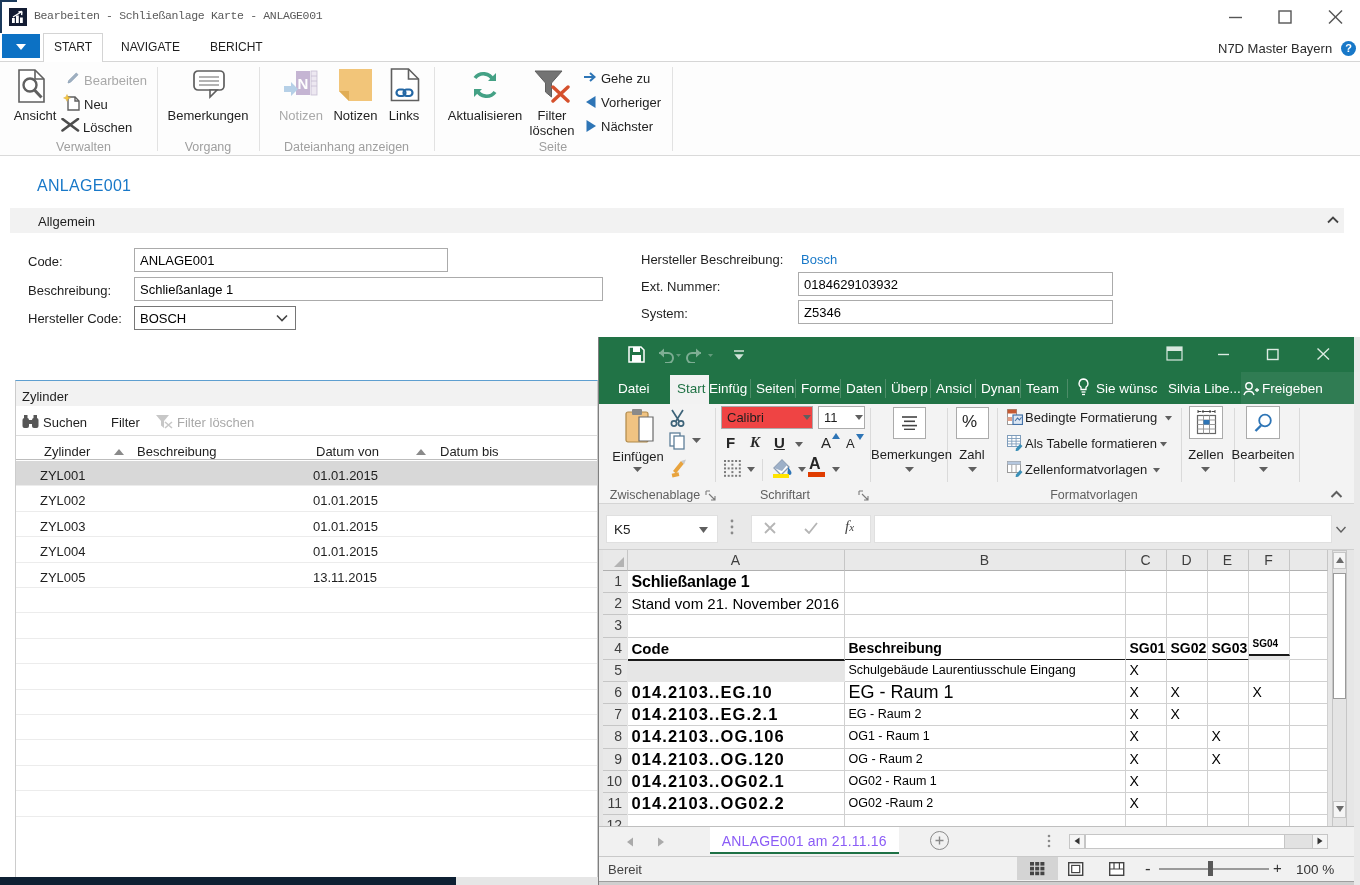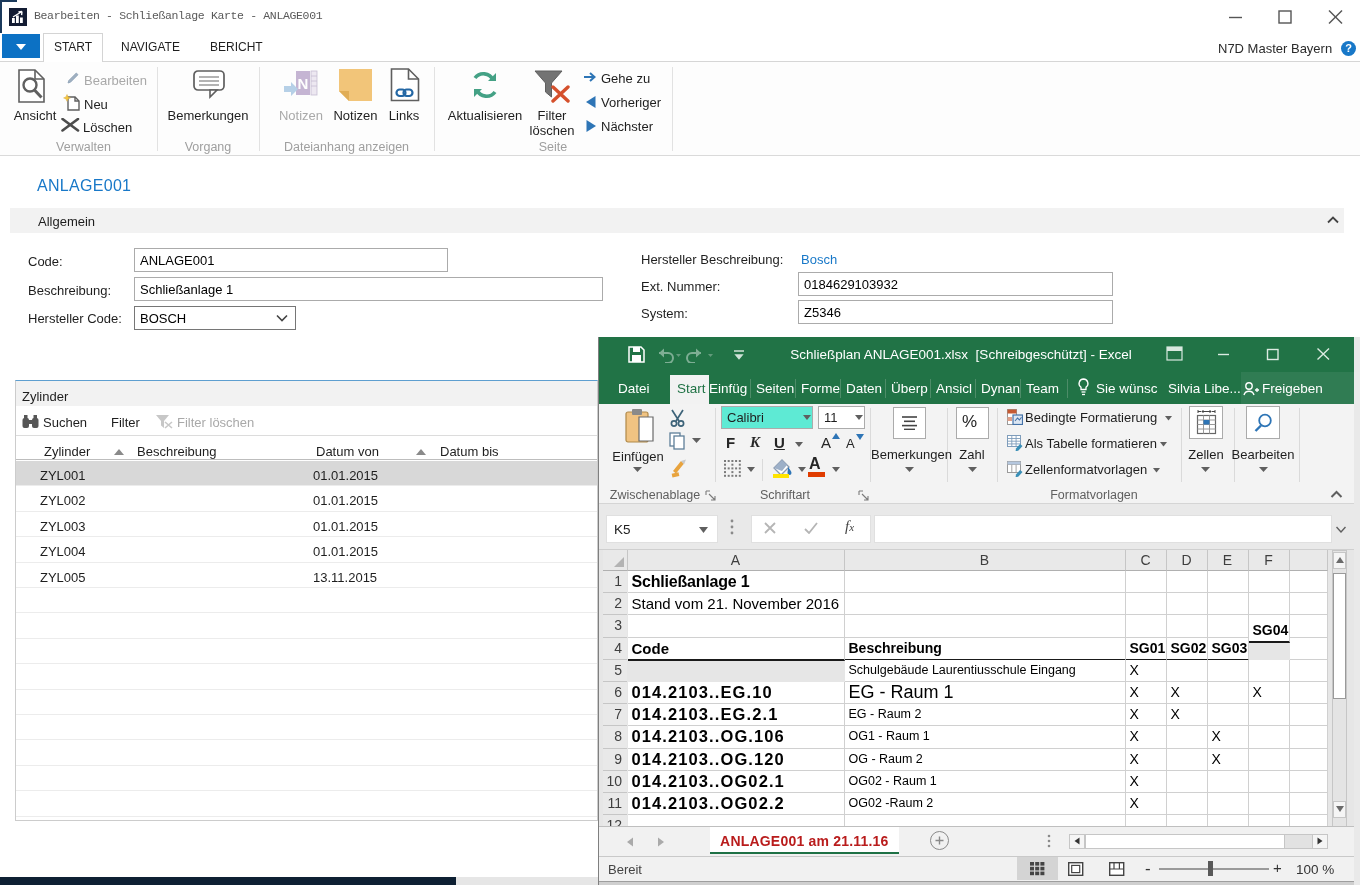--- a/index.html
+++ b/index.html
@@ -13,21 +13,21 @@
   #heading { left:37px; top:177px; font-size:16px; letter-spacing:-0.3px; color:#1878c8; letter-spacing:0.3px; }
   #allg-bar { left:10px; top:208px; width:1334px; height:25px; background:#f2f2f2; }
   .flabel { position:absolute; font-size:13px; color:#1e1e1e; }
   .finput { position:absolute; border:1px solid #ababab; background:#fff; font-size:13px; color:#000; padding-left:5px; display:flex; align-items:center; }
   .glabel { position:absolute; top:78px; font-size:12.5px; color:#9f9f9f; text-align:center; }
   .gsep { position:absolute; top:5px; height:84px; width:1px; background:#e2e2e2; }
   .blabel { position:absolute; font-size:13px; color:#1e1e1e; text-align:center; }
   .blabel.gray, .srow.gray { color:#a9a9a9; }
   .srow { position:absolute; font-size:13px; color:#1e1e1e; }
   
-  #zyl { left:15px; top:380px; width:583px; height:441px; border:1px solid #ccc; border-top:1px solid #5e9fd0; background:#fff; }
+  #zyl { left:15px; top:380px; width:583px; height:505px; border:1px solid #ccc; border-top:1px solid #5e9fd0; background:#fff; }
   .zrow { position:absolute; left:0; width:100%; height:25.4px; border-bottom:1px solid #ececec; font-size:13px; color:#1e1e1e; }
   .zrow .c1 { position:absolute; left:24px; top:7px; }
   .zrow .c3 { position:absolute; left:297px; top:7px; }
   
   .xsep { top:42px; height:19px; width:1px; background:#4d8c68; }
   .xgsep { position:absolute; top:4px; height:74px; width:1px; background:#dadada; }
   .colh { position:absolute; top:0; height:21px; background:#e9e9e9; border-right:1px solid #c6c6c6; color:#3f3f3f; font-size:14px; text-align:center; line-height:21px; }
   .rowh { position:absolute; width:24px; height:22.2px; background:#e9e9e9; border-bottom:1px solid #c6c6c6; color:#3f3f3f; font-size:14px; text-align:right; padding-right:5px; line-height:21px; }
   .xcell { position:absolute; height:22.2px; background:#fff; border-right:1px solid #d0d0d0; border-bottom:1px solid #d0d0d0; font-size:16px; color:#000; line-height:21px; white-space:nowrap; overflow:hidden; padding-left:4px; }
 </style>
@@ -260,21 +260,20 @@
     <path d="M3 6 h9 a5 5 0 0 1 0 10 h-3" fill="none" stroke="#bcd6c8" stroke-width="2"></path>
     <path d="M8 1.5 L3 6 l5 4.5 z" fill="#bcd6c8"></path>
     <path d="M45 6 h-9 a5 5 0 0 0 0 10 h3" fill="none" stroke="#bcd6c8" stroke-width="2"></path>
     <path d="M40 1.5 L45 6 l-5 4.5 z" fill="#bcd6c8"></path>
     <path d="M20 7 l2.5 3 2.5 -3 z" fill="#8fb6a0"></path>
       <path d="M52 7 l2.5 3 2.5 -3 z" fill="#8fb6a0"></path>
   </svg>
   <svg class="abs" style="left:134px;top:12px;" width="12" height="12">
       <path d="M1 2 h10 M3 6 l3 3.5 3 -3.5 z" stroke="#cfe3d8" fill="#cfe3d8" stroke-width="1.5"></path>
     </svg>
-  <div class="abs" style="left:142px;top:10px;width:440px;text-align:center;font-size:13.5px;color:#fff;white-space:nowrap;">Schließplan ANLAGE001.xlsx&nbsp; [Schreibgeschützt] - Excel</div>
   <svg class="abs" style="left:567px;top:9px;" width="17" height="15">
       <rect x="1" y="1" width="15" height="13" fill="none" stroke="#d8e8df" stroke-width="1.2"></rect>
       <rect x="1" y="1" width="15" height="4" fill="#d8e8df"></rect>
       <path d="M8.5 12 v-5 M6.5 9 l2 -2 2 2" stroke="#217346" fill="none" stroke-width="1.2"></path>
     </svg>
   <svg class="abs" style="left:618px;top:16px;" width="14" height="3">
       <line x1="1" y1="1.5" x2="12" y2="1.5" stroke="#dcebe2" stroke-width="1.4"></line>
     </svg>
   <svg class="abs" style="left:667px;top:11px;" width="14" height="13">
       <rect x="1.5" y="1.5" width="10.5" height="10" fill="none" stroke="#dcebe2" stroke-width="1.4"></rect>
@@ -349,21 +348,21 @@
     </svg>
     <svg class="abs" style="left:93px;top:33px;" width="9" height="6">
         <path d="M0 1 h9 l-4.5 5 z" fill="#5f5f5f"></path>
       </svg>
     <svg class="abs" style="left:72px;top:55px;" width="18" height="19">
       <path d="M2 12 l8 -10 3 2.5 -8 10 z" fill="#e8a33d"></path>
       <path d="M10 2 l5 -1.5 -2 5" fill="#c9c9c9"></path>
       <rect x="1" y="14" width="7" height="4" fill="#e8a33d" transform="rotate(-12 4 16)"></rect>
     </svg>
 
-    <div class="abs" style="left:122px;top:2px;width:92px;height:23px;background:#5eead4;border:1px solid #ababab;color:#1e1e1e;padding:3px 0 0 5px;">Calibri</div>
+    <div class="abs" style="left:122px;top:2px;width:92px;height:23px;background:#ef4444;border:1px solid #ababab;color:#1e1e1e;padding:3px 0 0 5px;">Calibri</div>
     <svg class="abs" style="left:204px;top:11px;" width="8" height="5">
         <path d="M0 0 h8 l-4 5 z" fill="#5f5f5f"></path>
       </svg>
     <div class="abs" style="left:219px;top:2px;width:47px;height:23px;background:#fff;border:1px solid #ababab;color:#1e1e1e;padding:3px 0 0 5px;">11</div>
     <svg class="abs" style="left:256px;top:11px;" width="8" height="5">
         <path d="M0 0 h8 l-4 5 z" fill="#5f5f5f"></path>
       </svg>
     <div class="abs" style="left:127px;top:30px;font-size:15px;font-weight:bold;color:#262626;">F</div>
     <div class="abs" style="left:151px;top:30px;font-size:15px;font-style:italic;font-weight:bold;color:#262626;font-family:'Liberation Serif',serif;">K</div>
     <div class="abs" style="left:175px;top:30px;font-size:15px;font-weight:bold;color:#262626;text-decoration:underline;">U</div>
@@ -581,21 +580,21 @@
     <div class="xcell" style="left:526.5px;top:65.4px;width:41px;"></div>
     <div class="xcell" style="left:567.5px;top:65.4px;width:41px;"></div>
     <div class="xcell" style="left:608.5px;top:65.4px;width:41px;"></div>
     <div class="xcell" style="left:649.5px;top:65.4px;width:41px;"></div>
     <div class="xcell" style="left:690.5px;top:65.4px;width:38.5px;"></div>
     <div class="xcell" style="left:28.5px;top:87.6px;width:217px;font-weight:bold;font-size:15px;border-bottom:2.2px solid #1a1a1a;height:23.4px;">Code</div>
     <div class="xcell" style="left:245.5px;top:87.6px;width:281px;font-weight:bold;font-size:14px;border-bottom:2.2px solid #1a1a1a;height:23.4px;">Beschreibung</div>
     <div class="xcell" style="left:526.5px;top:87.6px;width:41px;font-weight:bold;font-size:14px;border-bottom:2.2px solid #1a1a1a;height:23.4px;">SG01</div>
     <div class="xcell" style="left:567.5px;top:87.6px;width:41px;font-weight:bold;font-size:14px;border-bottom:2.2px solid #1a1a1a;height:23.4px;">SG02</div>
     <div class="xcell" style="left:608.5px;top:87.6px;width:41px;font-weight:bold;font-size:14px;border-bottom:2.2px solid #1a1a1a;height:23.4px;">SG03</div>
-    <div class="xcell" style="left:649.5px;top:70px;width:41px;font-weight:bold;font-size:14px;border-bottom:2.2px solid #1a1a1a;height:23.4px;">SG04</div>
+    <div class="xcell" style="left:649.5px;top:83px;width:41px;font-weight:bold;font-size:10px;border-bottom:2.2px solid #1a1a1a;height:23.4px;">SG04</div>
     <div class="xcell" style="left:690.5px;top:87.6px;width:38.5px;"></div>
     <div class="xcell" style="left:245.5px;top:109.8px;width:281px;font-size:12.5px;">Schulgebäude Laurentiusschule Eingang</div>
     <div class="xcell" style="left:526.5px;top:109.8px;width:41px;font-size:14px;">X</div>
     <div class="xcell" style="left:567.5px;top:109.8px;width:41px;"></div>
     <div class="xcell" style="left:608.5px;top:109.8px;width:41px;"></div>
     <div class="xcell" style="left:649.5px;top:109.8px;width:41px;"></div>
     <div class="xcell" style="left:690.5px;top:109.8px;width:38.5px;"></div>
     <div class="xcell" style="left:28.5px;top:132.0px;width:217px;font-weight:bold;font-size:16.5px;letter-spacing:1.1px;">014.2103..EG.10</div>
     <div class="xcell" style="left:245.5px;top:132.0px;width:281px;font-size:18px;">EG - Raum 1</div>
     <div class="xcell" style="left:526.5px;top:132.0px;width:41px;font-size:14px;">X</div>
@@ -658,21 +657,21 @@
       </svg>
   </div>
 
   <div class="abs" style="left:0;top:489.4px;width:755px;height:30px;background:#f1f1f1;border-top:1px solid #bfbfbf;">
     <svg class="abs" style="left:27px;top:10px;" width="8" height="10">
         <path d="M7 0.5 v9 L1 5 z" fill="#aaa"></path>
       </svg>
     <svg class="abs" style="left:58px;top:10px;" width="8" height="10">
         <path d="M1 0.5 v9 L7 5 z" fill="#aaa"></path>
       </svg>
-    <div class="abs" style="left:110.8px;top:0;width:189px;height:27px;background:#fff;border-bottom:2.5px solid #1e7145;color:#b91c1c;font-weight:bold;font-size:14px;letter-spacing:0.2px;text-align:center;padding-top:6px;">ANLAGE001 am 21.11.16</div>
+    <div class="abs" style="left:110.8px;top:0;width:189px;height:27px;background:#fff;border-bottom:2.5px solid #1e7145;color:#8b5cf6;font-weight:normal;font-size:14px;letter-spacing:0.2px;text-align:center;padding-top:6px;">ANLAGE001 am 21.11.16</div>
     <div class="abs" style="left:331px;top:4px;width:19px;height:19px;border:1.4px solid #8a8a8a;border-radius:50%;"></div>
     <svg class="abs" style="left:336px;top:9px;" width="9" height="9">
         <path d="M4.5 0.5 v8 M0.5 4.5 h8" stroke="#8a8a8a" stroke-width="1.4"></path>
       </svg>
     <svg class="abs" style="left:448px;top:7px;" width="4" height="16">
         <g fill="#8a8a8a">
           <circle cx="2" cy="2" r="1.3"></circle>
           <circle cx="2" cy="7" r="1.3"></circle>
           <circle cx="2" cy="12" r="1.3"></circle>
         </g>

